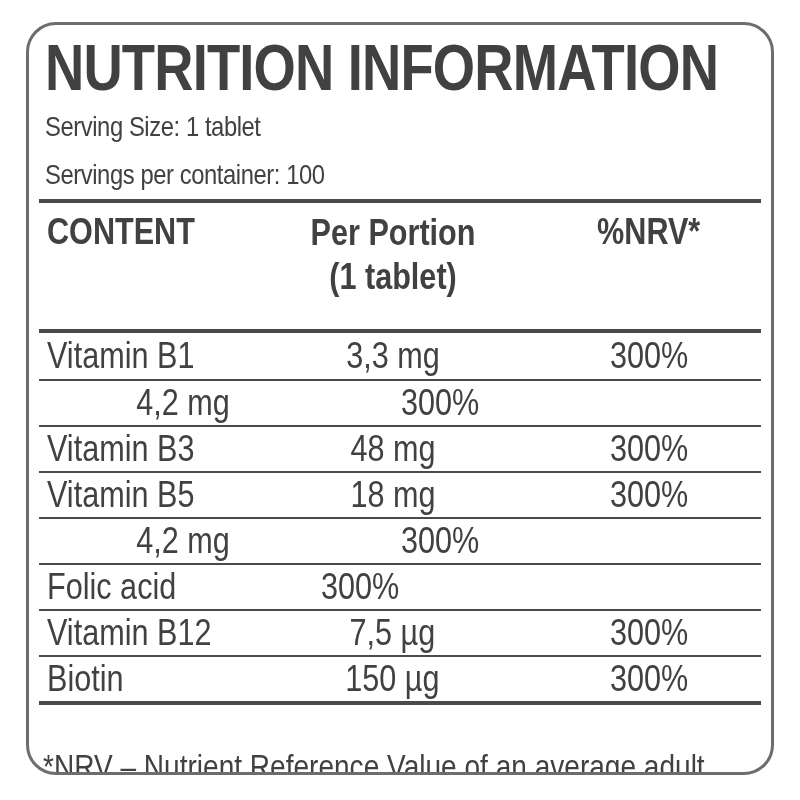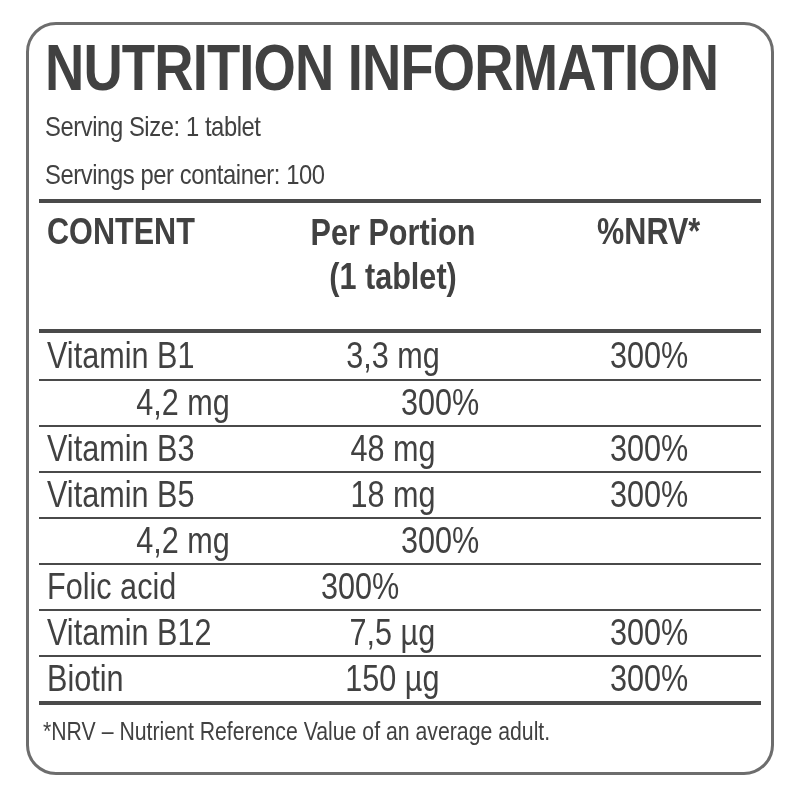--- a/index.html
+++ b/index.html
@@ -76,22 +76,23 @@
   .tbody { margin: 0 10px; flex: 0 0 auto; }
   .trow {
     display: flex;
     align-items: center;
     height: 46px;
     font-size: 36px;
   }
   .trow + .trow { border-top: 2px solid var(--rule); }
   .footnote {
     padding: 5px 14px 0 14px;
-    font-size: 25px;
+    font-size: 33px;
     line-height: 42px;
+    margin-top: 36px;
   }
 </style>
 </head>
 <body>
 
 <div class="panel">
 
   <div class="head-block">
     <div class="title">
       <span class="cond">NUTRITION INFORMATION</span>

